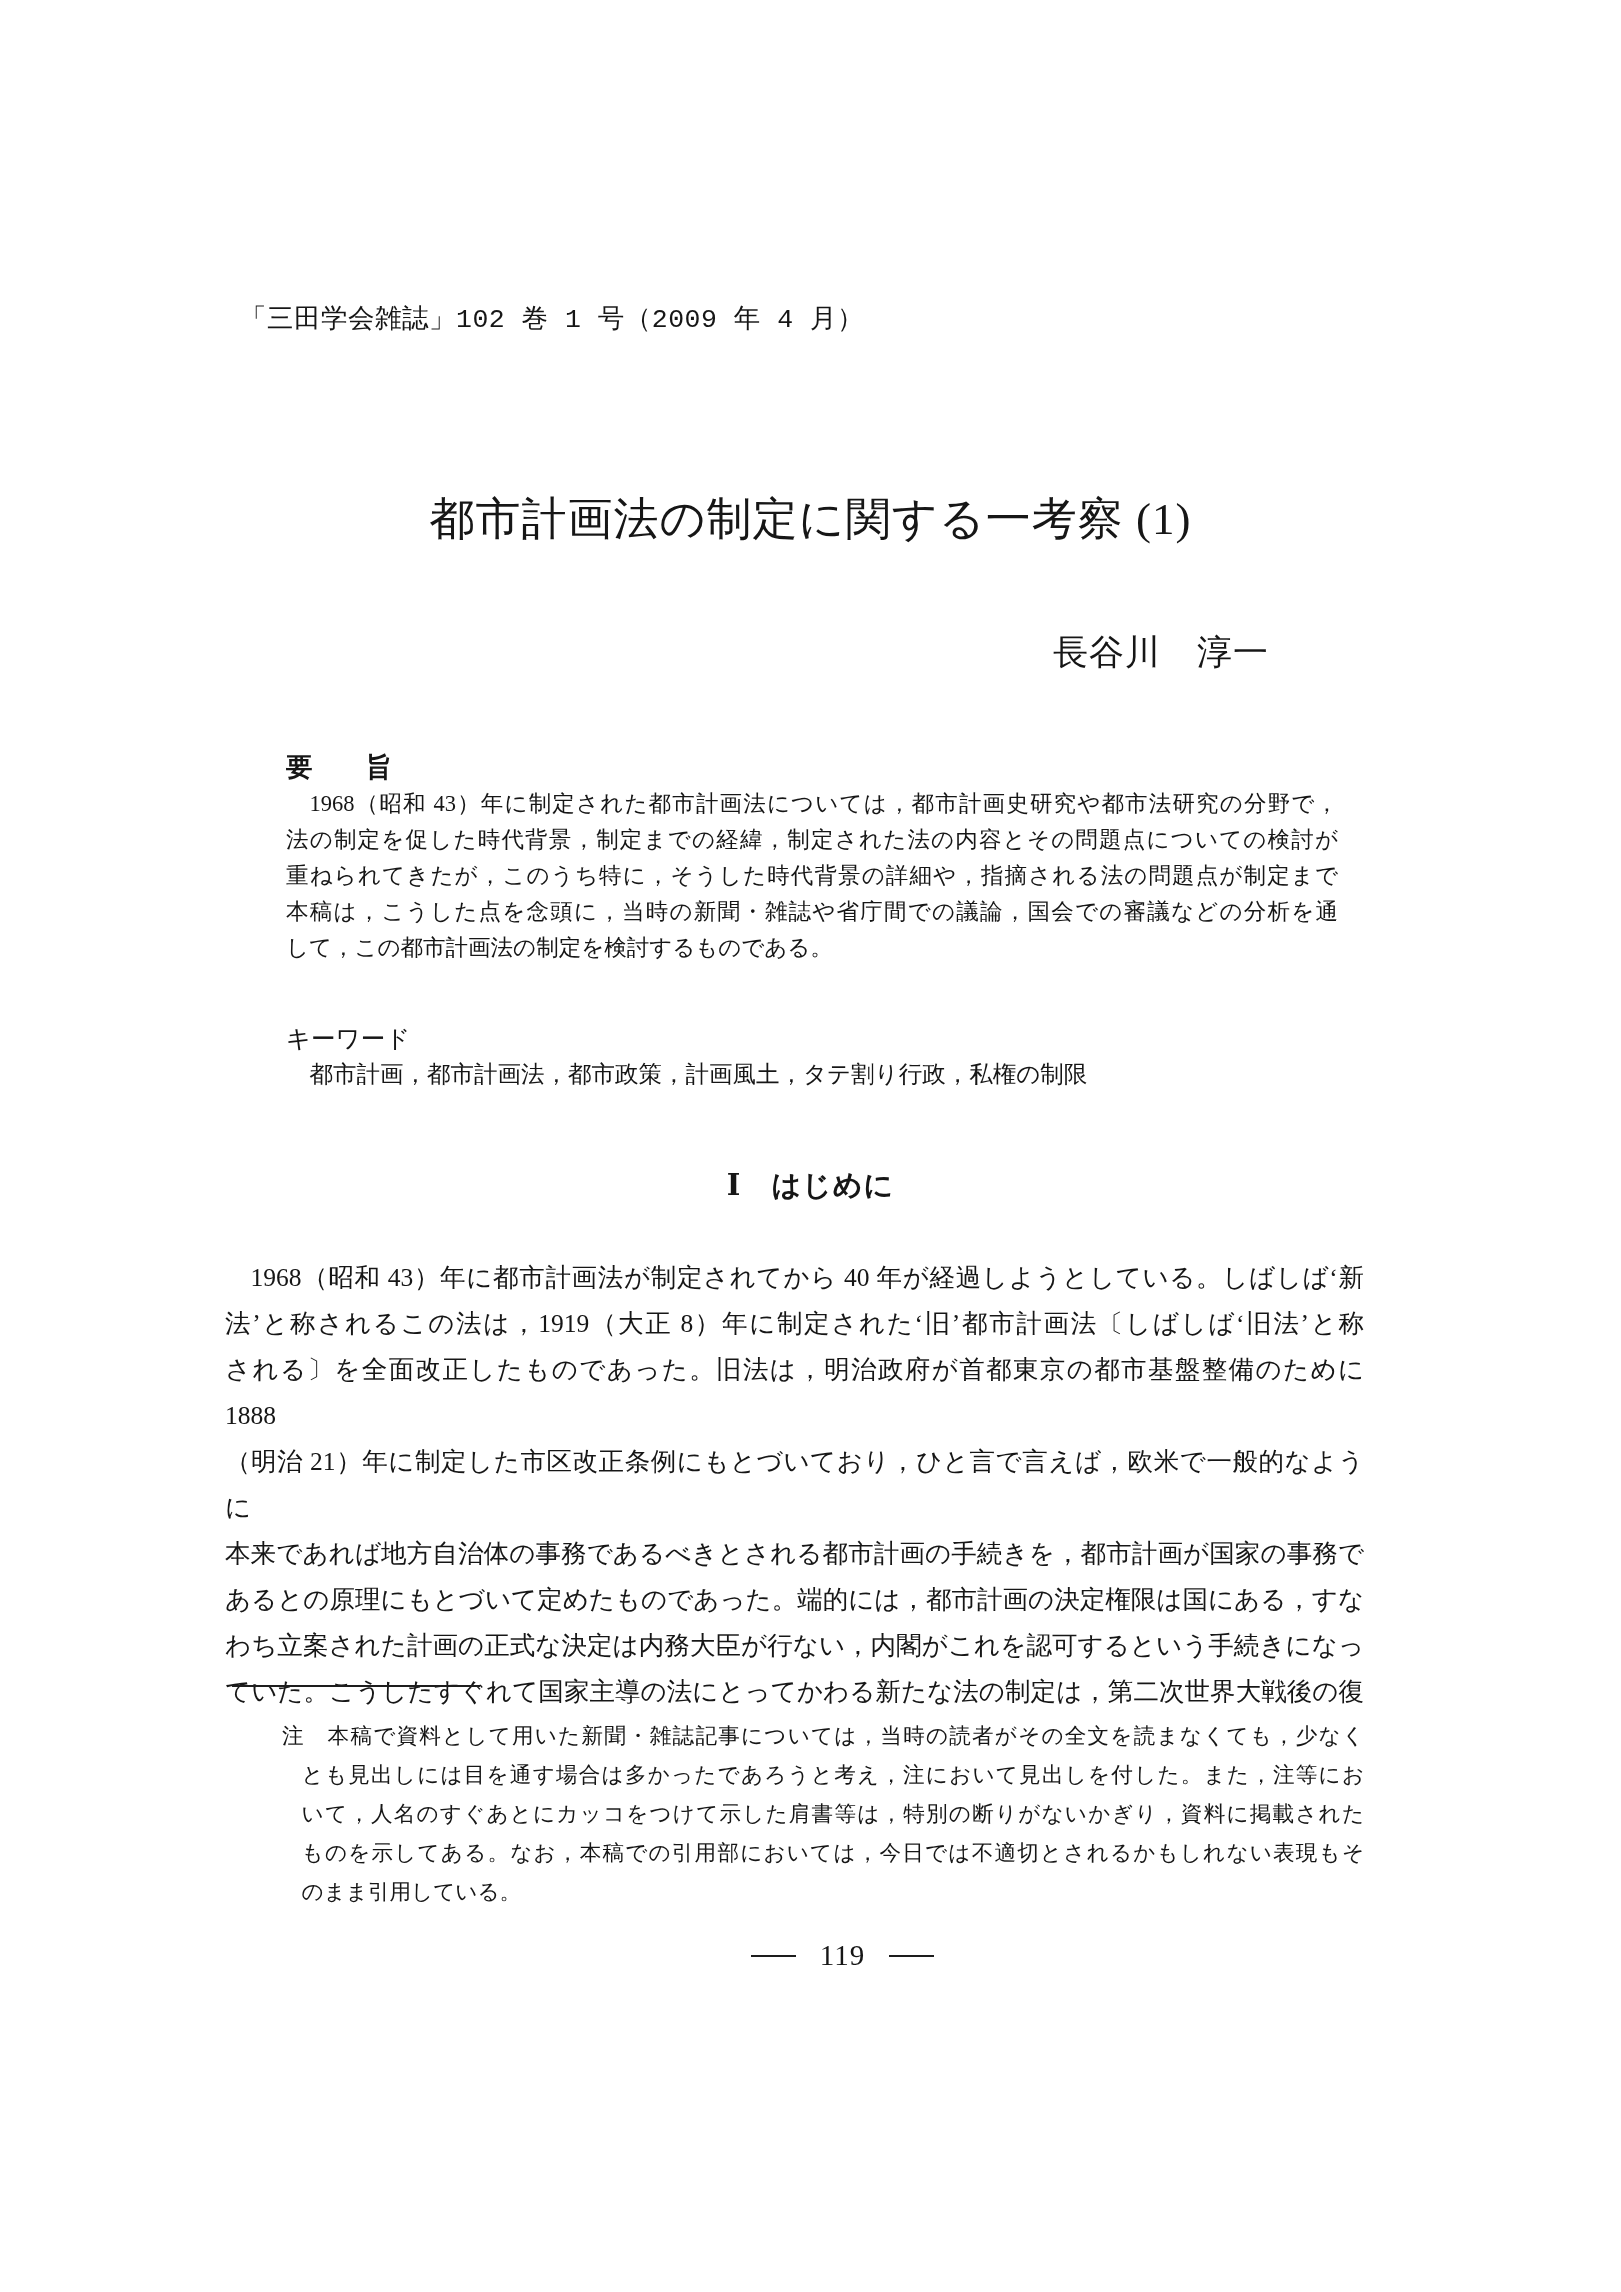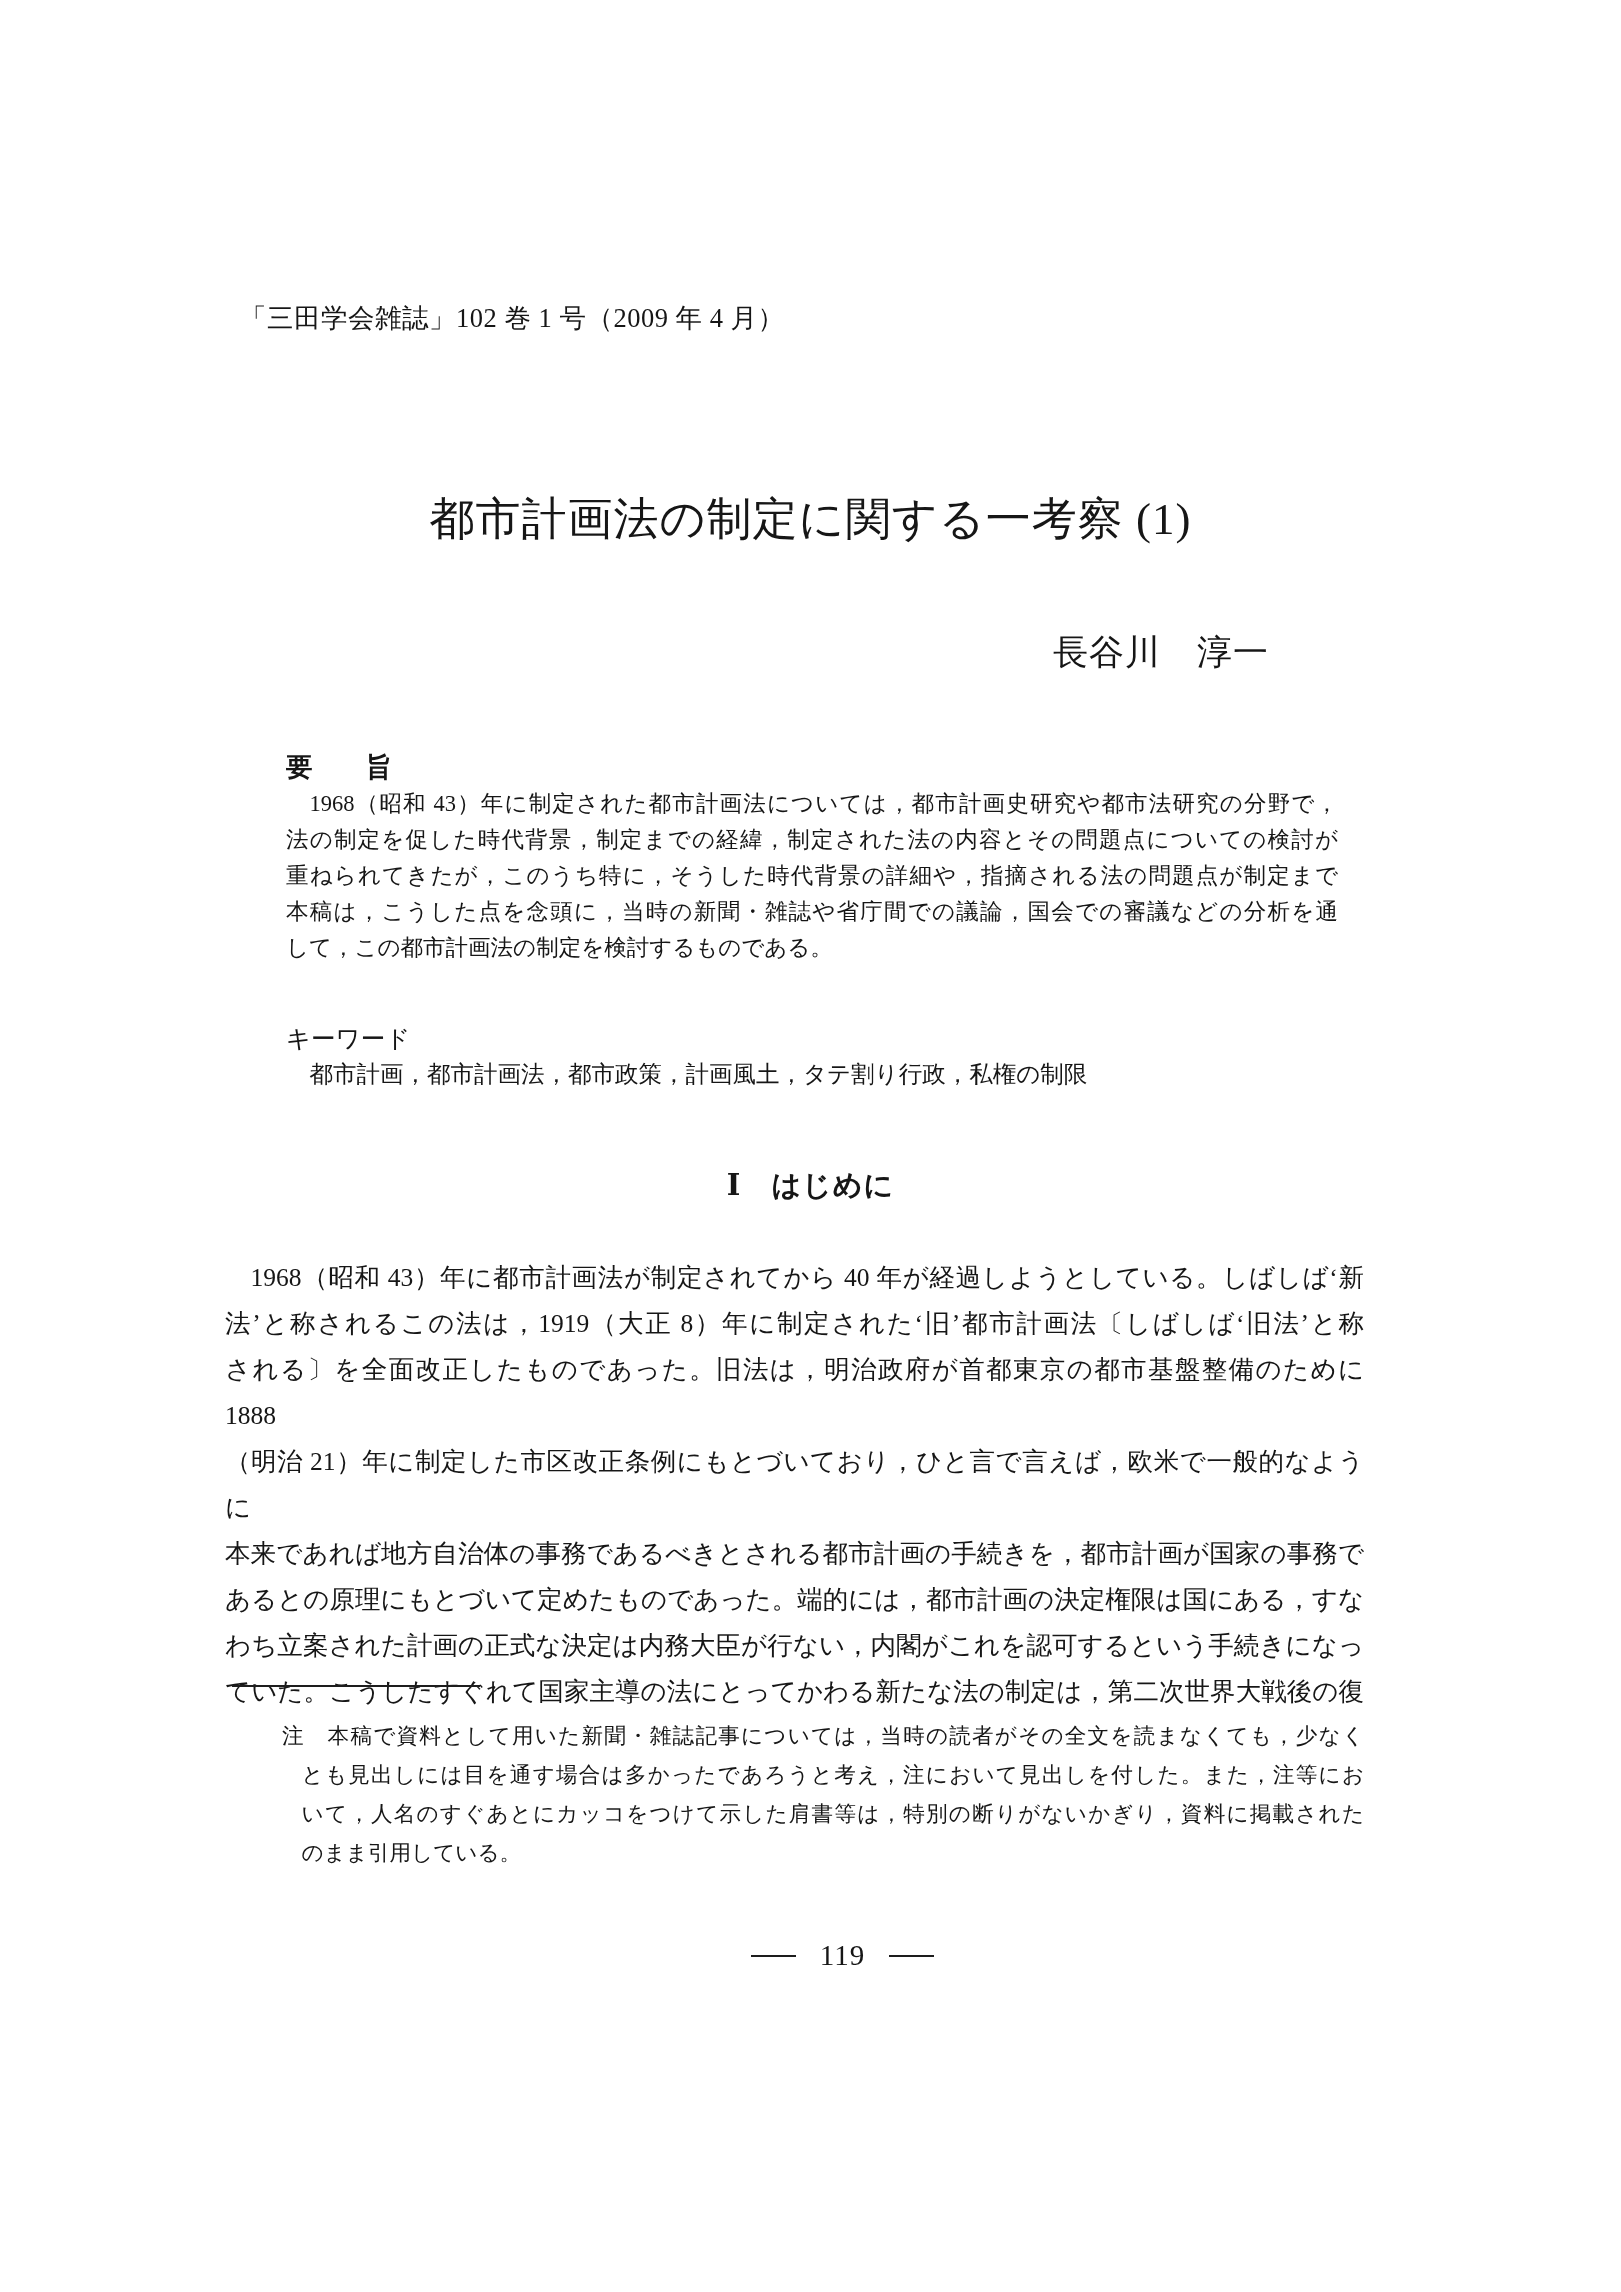--- a/index.html
+++ b/index.html
@@ -13,20 +13,21 @@
     font-family: "Liberation Serif", "DejaVu Serif", serif;
     overflow: hidden;
   }
   .journal-header {
     position: absolute;
     left: 240px;
     top: 300px;
     font-size: 26.5px;
     letter-spacing: 0.5px;
     white-space: nowrap;
+    font-family: Liberation Mono, monospace;
   }
   .doc-title {
     position: absolute;
     left: 0;
     top: 459px;
     width: 100%;
     text-align: center;
     font-size: 45px;
     font-weight: normal;
     letter-spacing: 1px;
@@ -177,20 +178,21 @@
     <div class="body-line jline">わち立案された計画の正式な決定は内務大臣が行ない，内閣がこれを認可するという手続きになっ</div>
     <div class="body-line jline">ていた。こうしたすぐれて国家主導の法にとってかわる新たな法の制定は，第二次世界大戦後の復</div>
   </div>
 
   <div class="footnote-rule"></div>
 
   <div class="footnote-block">
     <div class="footnote-line jline fn-first">注　本稿で資料として用いた新聞・雑誌記事については，当時の読者がその全文を読まなくても，少なく</div>
     <div class="footnote-line jline">とも見出しには目を通す場合は多かったであろうと考え，注において見出しを付した。また，注等にお</div>
     <div class="footnote-line jline">いて，人名のすぐあとにカッコをつけて示した肩書等は，特別の断りがないかぎり，資料に掲載された</div>
+    <div class="footnote-line jline">ものを示してある。なお，本稿での引用部においては，今日では不適切とされるかもしれない表現もそ</div>
     <div class="footnote-line">のまま引用している。</div>
   </div>
 
   <div class="page-number-row">
     <span class="pn-rule"></span>
     <span class="pn-number">119</span>
     <span class="pn-rule"></span>
   </div>
 
 </div>

